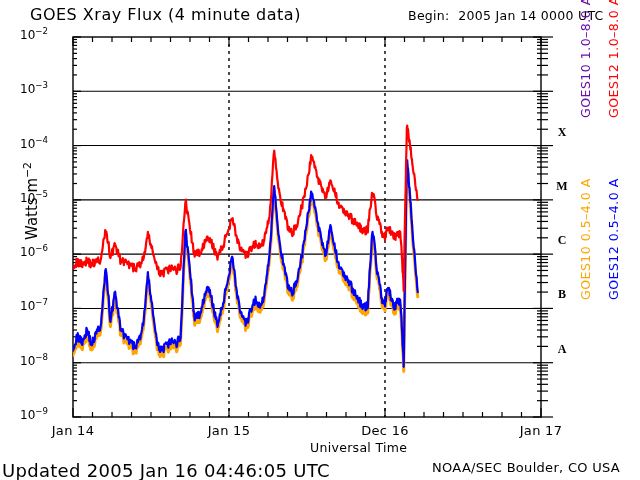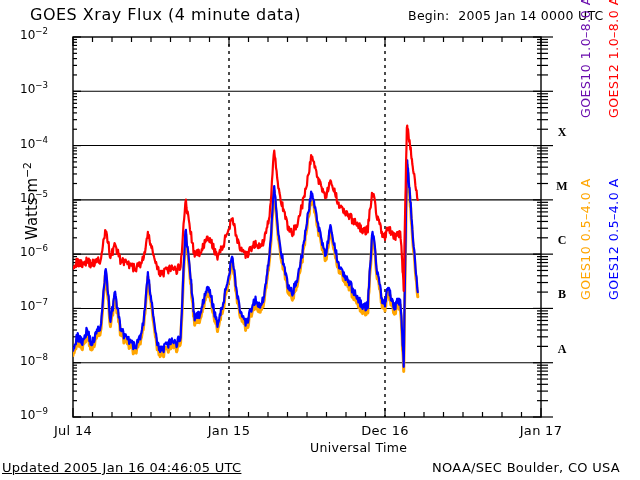--- a/index.html
+++ b/index.html
@@ -14,21 +14,21 @@
 
   #title{left:30px;top:5px;font-size:16px;letter-spacing:0.5px;}
   #begin{left:408px;top:8px;font-size:12.5px;letter-spacing:0.3px;}
 
   #ylabel{
     left:-28px;top:192px;width:120px;text-align:center;
     font-size:15px;transform:rotate(-90deg);transform-origin:center center;
   }
   #xlabel{left:262px;top:440px;font-size:12.5px;letter-spacing:0.3px;margin-left:48px;}
 
-  #updated{left:2px;top:460px;font-size:13px;letter-spacing:0.3px;text-decoration:underline;}
+  #updated{left:2px;top:460px;font-size:18px;letter-spacing:0.3px;}
   #org{left:432px;top:460px;font-size:13px;letter-spacing:0.3px;text-align:right;}
 
   .ytick-label{font-size:12px;width:46px;}
   .xtick-label{font-size:13px;text-align:center;width:80px;letter-spacing:0.3px;}
 
   .fclass{font-size:12px;font-weight:bold;font-family:"Liberation Serif", serif;
           width:14px;text-align:center;}
 
   .legend{
     position:absolute;font-size:12.5px;letter-spacing:0.5px;
@@ -314,21 +314,21 @@
 
   <div id="overlay">
       <div class="txt ytick-label" style="left:20px; top:28px;">10<sup>−2</sup></div>
       <div class="txt ytick-label" style="left:20px; top:82.28571428571428px;">10<sup>−3</sup></div>
       <div class="txt ytick-label" style="left:20px; top:136.57142857142856px;">10<sup>−4</sup></div>
       <div class="txt ytick-label" style="left:20px; top:190.85714285714286px;">10<sup>−5</sup></div>
       <div class="txt ytick-label" style="left:20px; top:245.14285714285714px;">10<sup>−6</sup></div>
       <div class="txt ytick-label" style="left:20px; top:299.42857142857144px;">10<sup>−7</sup></div>
       <div class="txt ytick-label" style="left:20px; top:353.7142857142857px;">10<sup>−8</sup></div>
       <div class="txt ytick-label" style="left:20px; top:408px;">10<sup>−9</sup></div>
-      <div class="txt xtick-label" style="left:33px; top:423px;">Jul 14</div>
+      <div class="txt xtick-label" style="left:33px; top:423px;">Jan 14</div>
       <div class="txt xtick-label" style="left:189px; top:423px;">Jan 15</div>
       <div class="txt xtick-label" style="left:345px; top:423px;">Dec 16</div>
       <div class="txt xtick-label" style="left:501px; top:423px;">Jan 17</div>
       <div class="txt fclass" style="left:555px; top:124.52316828459817px;">X</div>
       <div class="txt fclass" style="left:555px; top:178.80888257031245px;">M</div>
       <div class="txt fclass" style="left:555px; top:233.09459685602675px;">C</div>
       <div class="txt fclass" style="left:555px; top:287.380311141741px;">B</div>
       <div class="txt fclass" style="left:555px; top:341.66602542745534px;">A</div>
       <div class="legend" style="color: rgb(106, 13, 173); left: 578px; top: 118px; transform: rotate(-90deg); transform-origin: left top;">GOES10 1.0–8.0 A</div>
       <div class="legend" style="color: rgb(255, 165, 0); left: 578px; top: 300px; transform: rotate(-90deg); transform-origin: left top;">GOES10 0.5–4.0 A</div>

